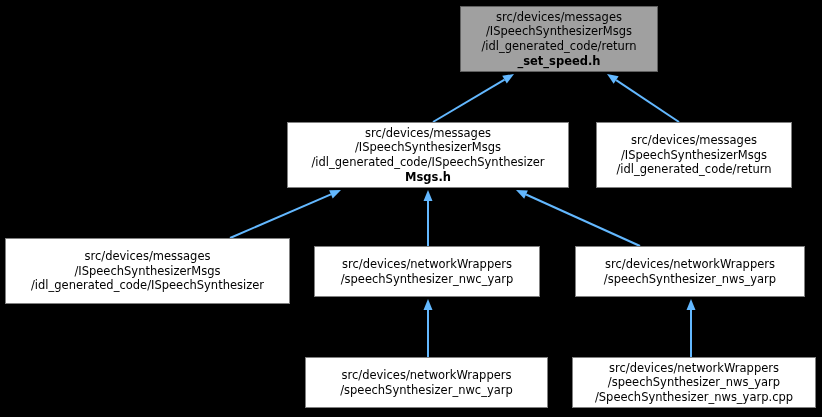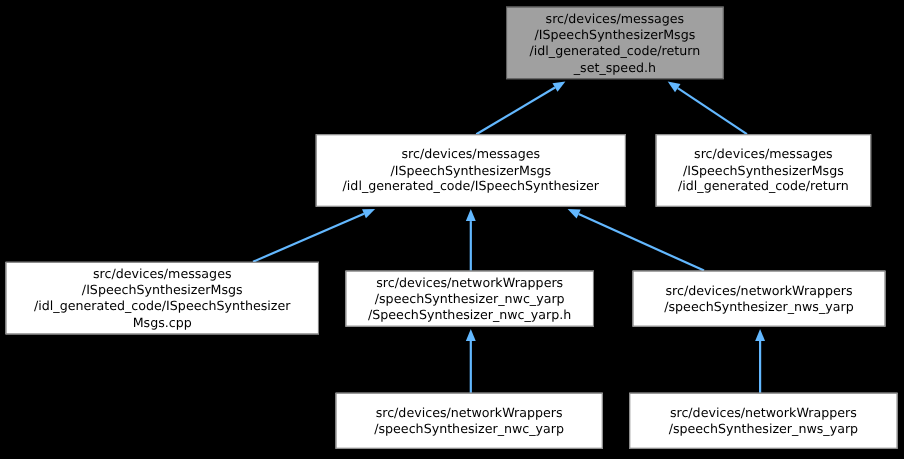--- a/index.html
+++ b/index.html
@@ -37,20 +37,21 @@
     border: 1px solid #606060;
   }
   .node .ln {
     display: block;
   }
   .node .ln.left {
     text-align: left;
   }
   .node .ln.center {
     text-align: center;
+    font-weight: bold;
   }
   svg.edges {
     position: absolute;
     left: 0;
     top: 0;
     width: 822px;
     height: 417px;
     pointer-events: none;
   }
 </style>
@@ -92,43 +93,43 @@
       <div class="node root" style="left: 460px; top: 6px; width: 198px; height: 66px;">
         <span class="ln left">src/devices/messages</span>
         <span class="ln left">/ISpeechSynthesizerMsgs</span>
         <span class="ln left">/idl_generated_code/return</span>
         <span class="ln center">_set_speed.h</span>
       </div>
       <div class="node" style="left: 287px; top: 122px; width: 282px; height: 66px;">
         <span class="ln left">src/devices/messages</span>
         <span class="ln left">/ISpeechSynthesizerMsgs</span>
         <span class="ln left">/idl_generated_code/ISpeechSynthesizer</span>
+        <span class="ln center">Msgs.h</span>
       </div>
       <div class="node" style="left: 596px; top: 122px; width: 196px; height: 66px;">
         <span class="ln left">src/devices/messages</span>
         <span class="ln left">/ISpeechSynthesizerMsgs</span>
         <span class="ln left">/idl_generated_code/return</span>
       </div>
       <div class="node" style="left: 5px; top: 238px; width: 285px; height: 66px;">
         <span class="ln left">src/devices/messages</span>
         <span class="ln left">/ISpeechSynthesizerMsgs</span>
         <span class="ln left">/idl_generated_code/ISpeechSynthesizer</span>
-        <span class="ln center">Msgs.cpp</span>
       </div>
       <div class="node" style="left: 314px; top: 246px; width: 226px; height: 51px;">
         <span class="ln left">src/devices/networkWrappers</span>
         <span class="ln left">/speechSynthesizer_nwc_yarp</span>
-        <span class="ln left">/SpeechSynthesizer_nwc_yarp.h</span>
       </div>
       <div class="node" style="left: 575px; top: 246px; width: 230px; height: 51px;">
         <span class="ln left">src/devices/networkWrappers</span>
         <span class="ln left">/speechSynthesizer_nws_yarp</span>
       </div>
       <div class="node" style="left: 305px; top: 357px; width: 243px; height: 51px;">
         <span class="ln left">src/devices/networkWrappers</span>
         <span class="ln left">/speechSynthesizer_nwc_yarp</span>
       </div>
       <div class="node" style="left: 572px; top: 357px; width: 244px; height: 51px;">
         <span class="ln left">src/devices/networkWrappers</span>
         <span class="ln left">/speechSynthesizer_nws_yarp</span>
+        <span class="ln left">/SpeechSynthesizer_nws_yarp.cpp</span>
       </div>
     </div>
 </div>
 
 </body></html>

